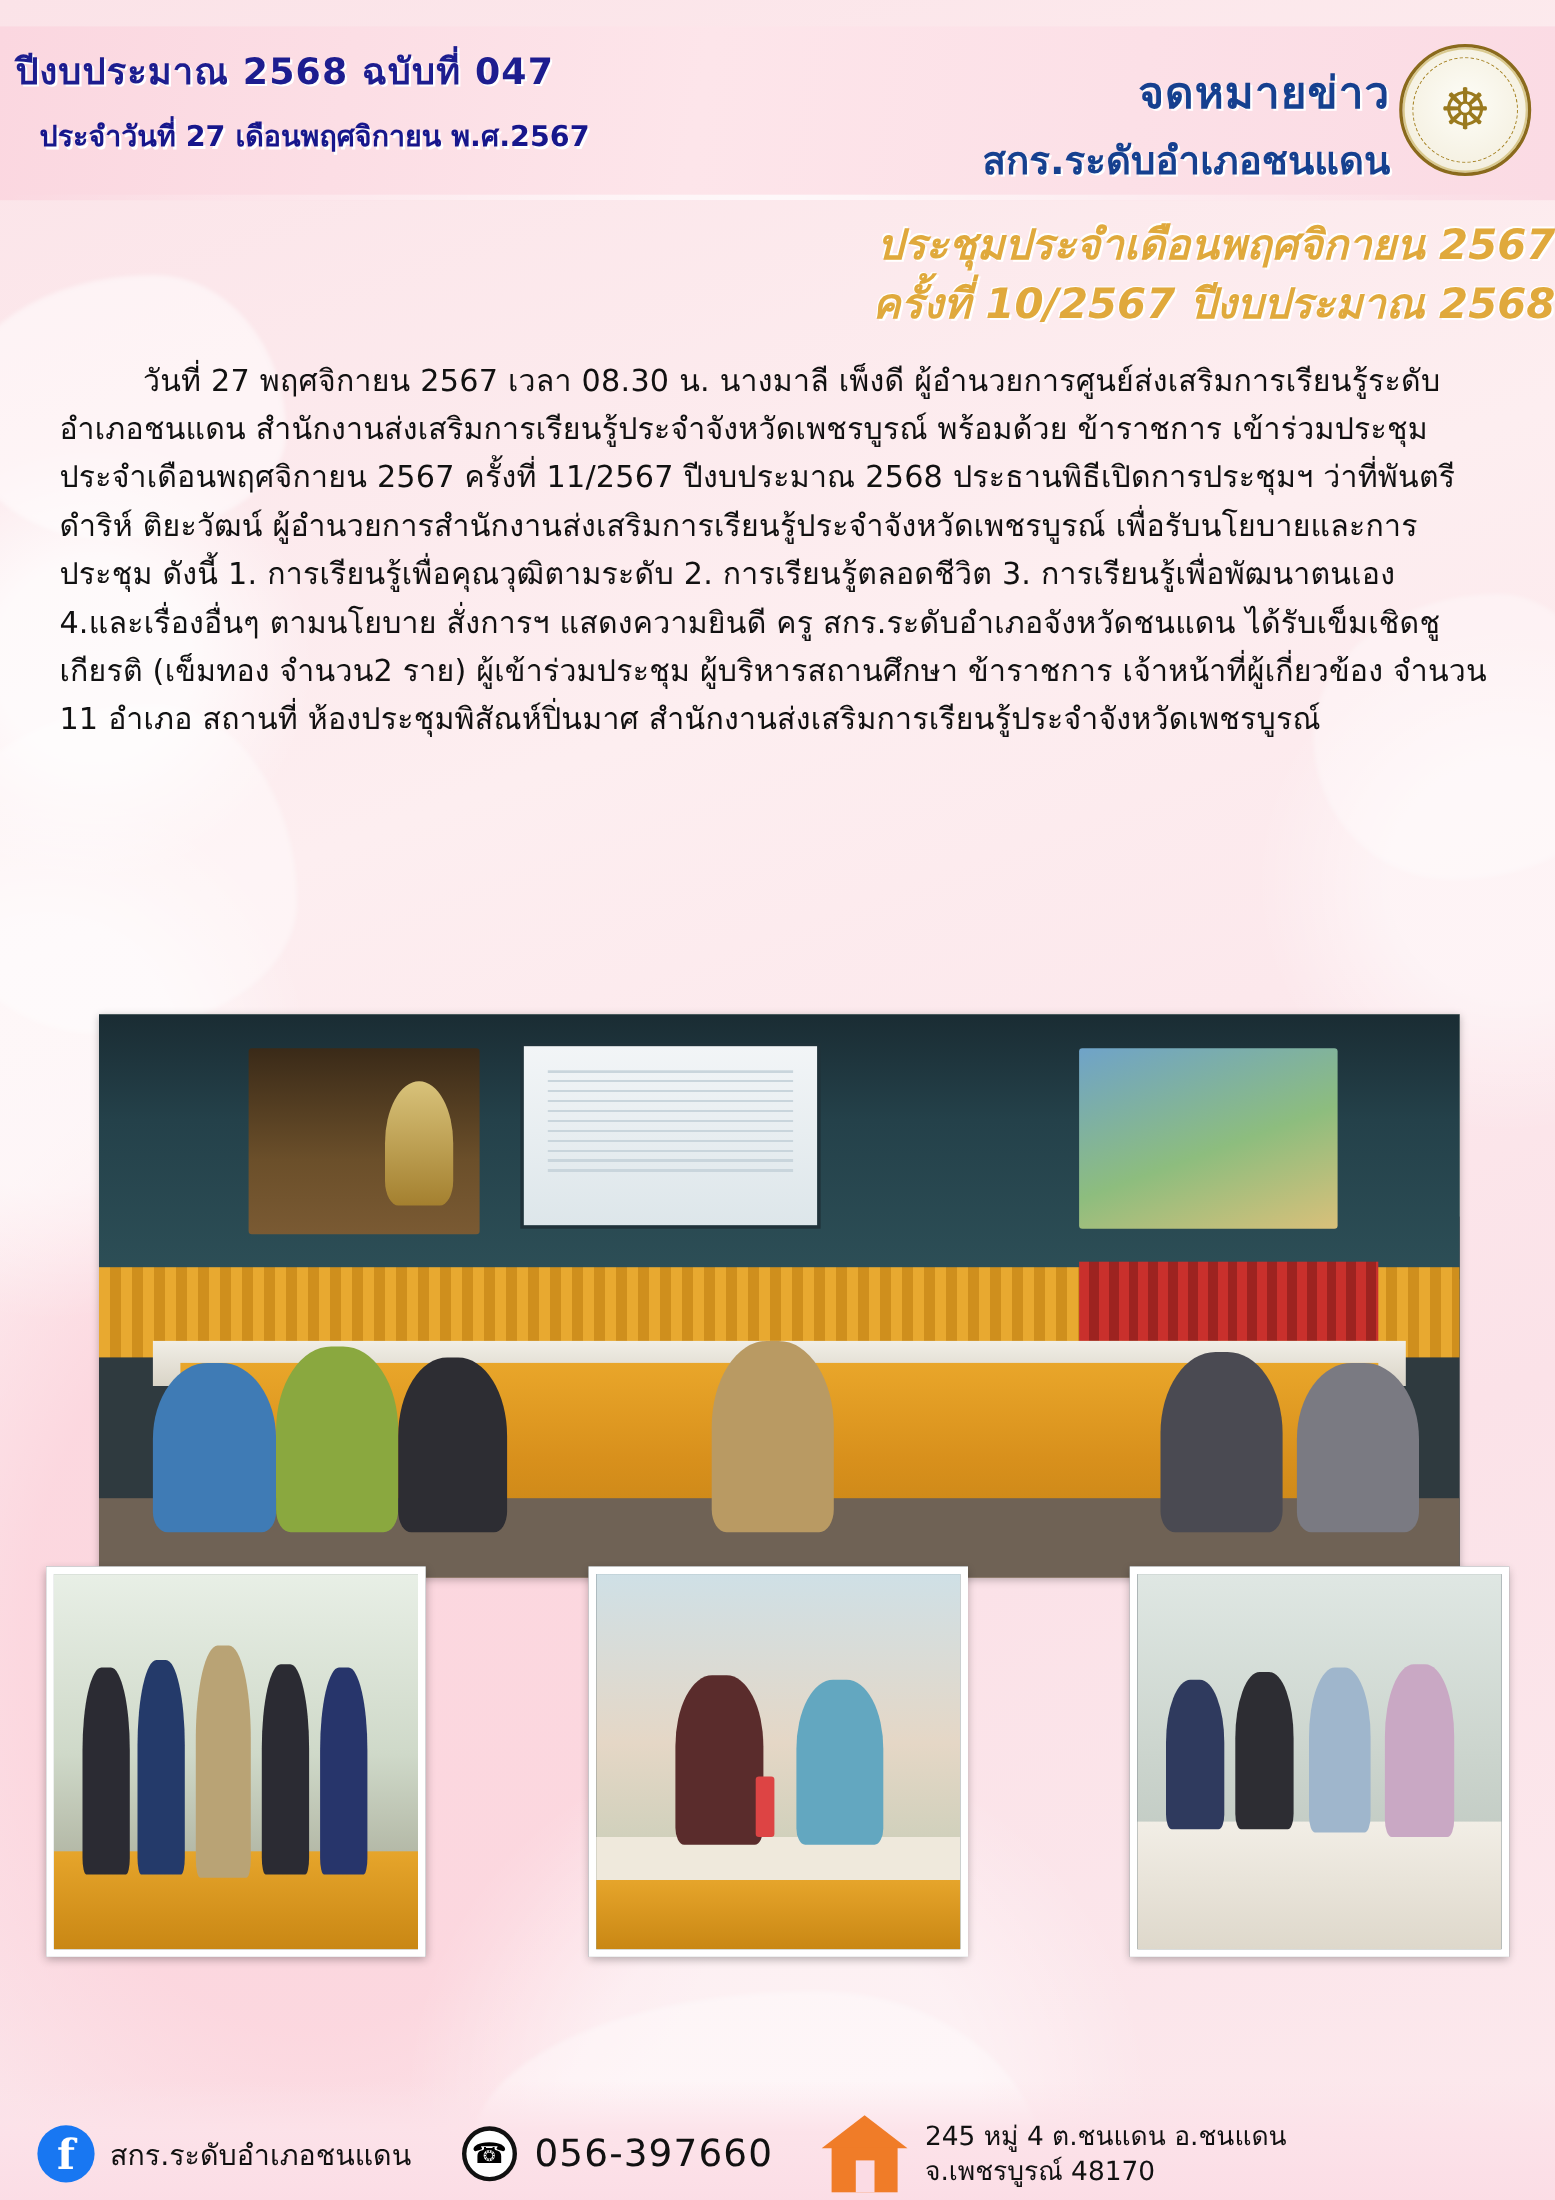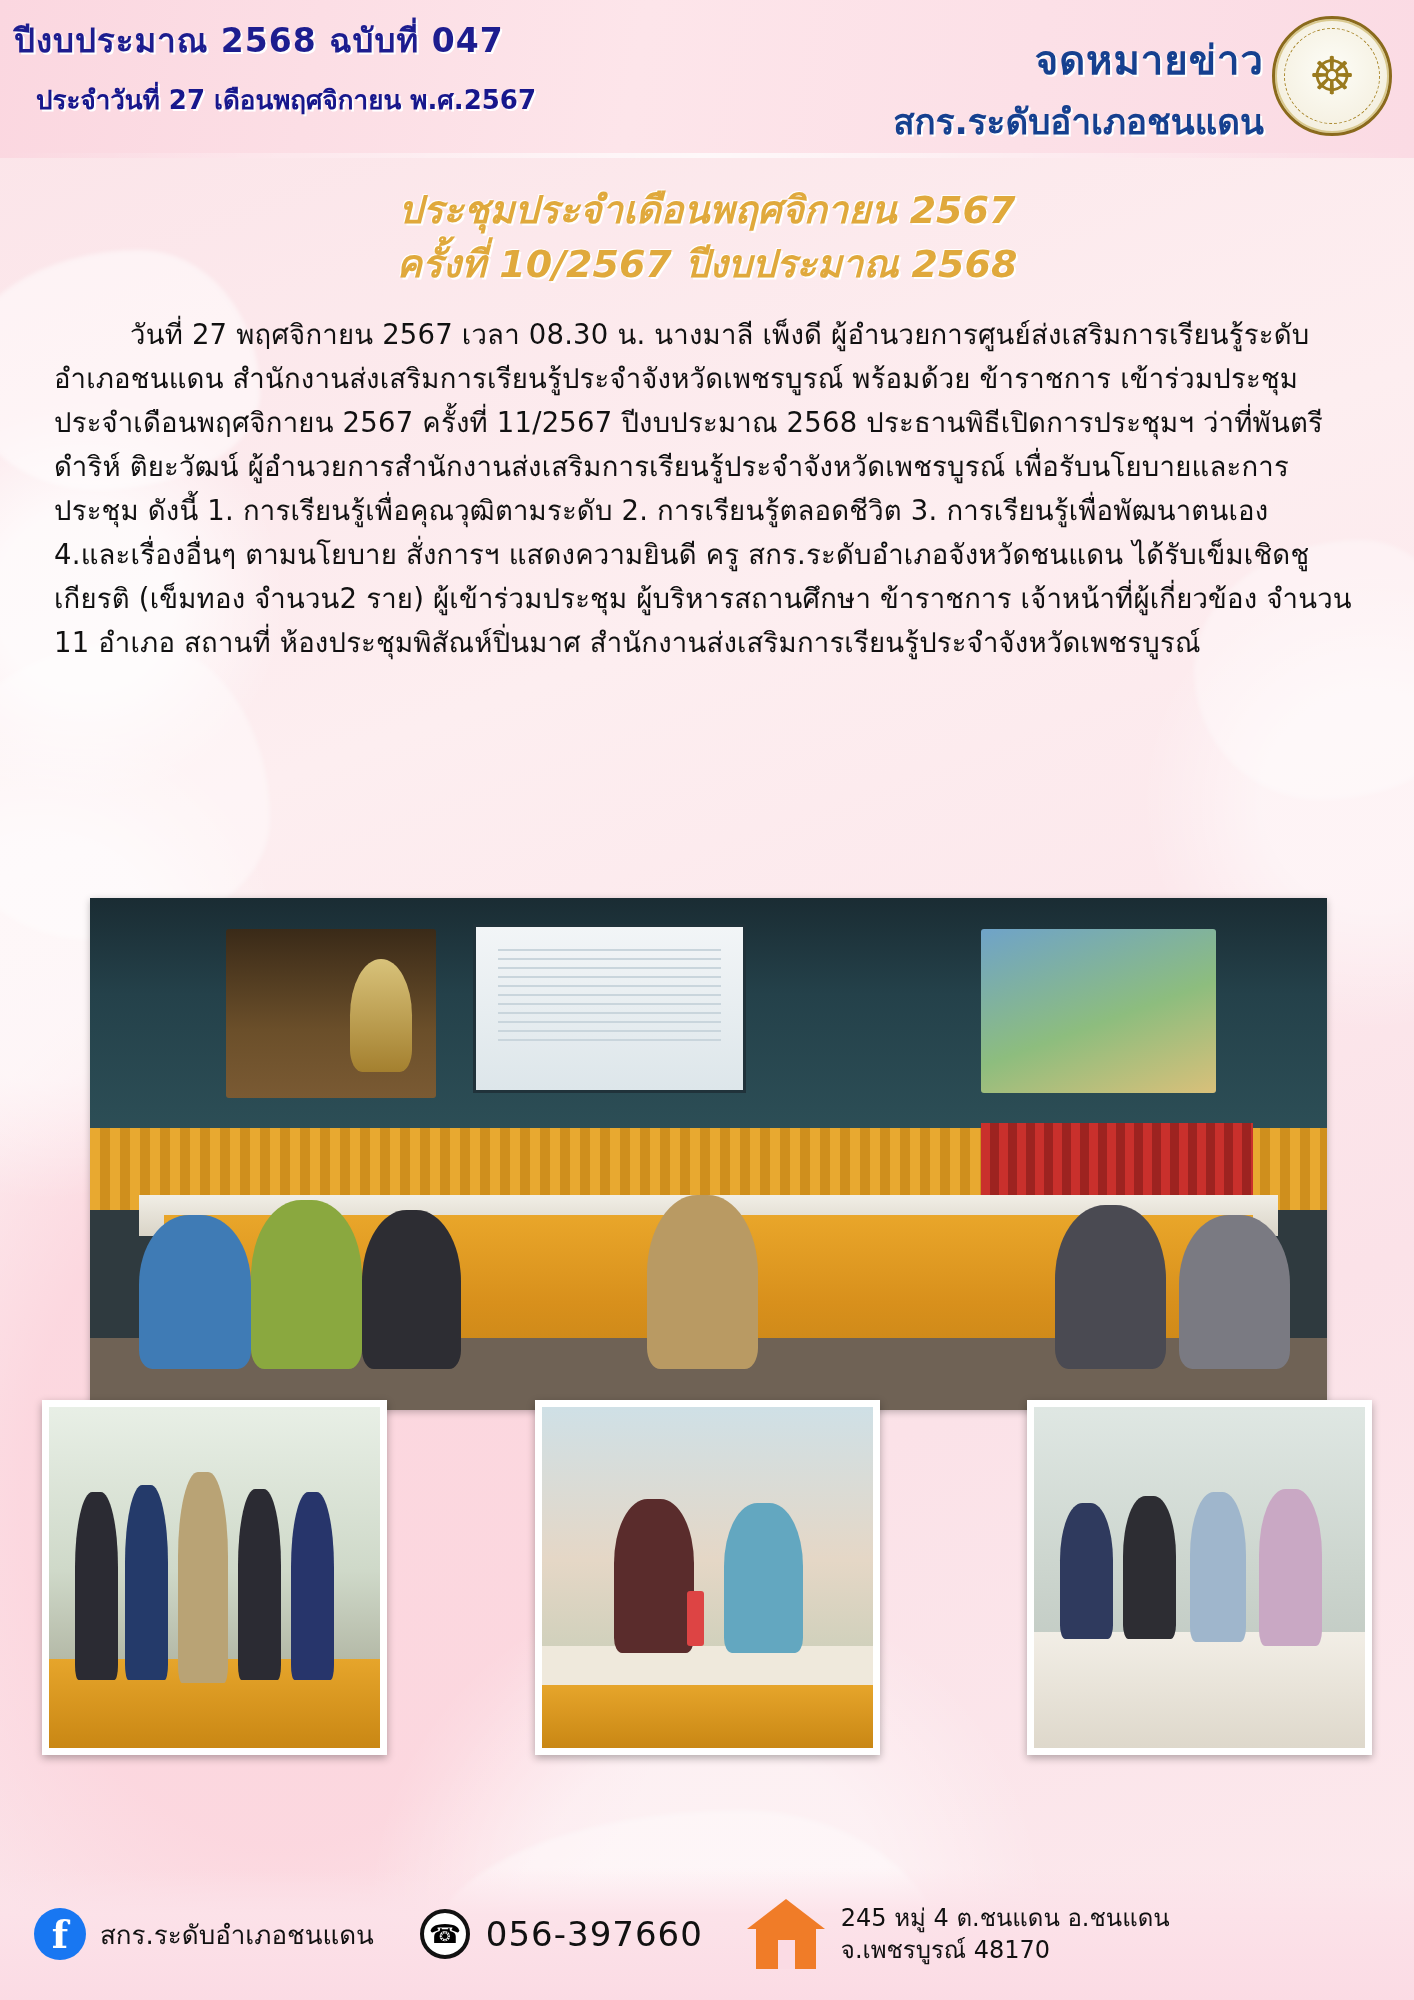--- a/index.html
+++ b/index.html
@@ -35,20 +35,21 @@
   }
 
   .page { position: relative; z-index: 2; width: 1414px; height: 2000px; }
 
   
   .header {
     position: relative;
     height: 158px;
     background: linear-gradient(100deg, #fbd7e0 0%, #fde5ea 45%, #fbdbe4 100%);
     overflow: hidden;
+    margin-top: 24px;
   }
   .header::after {
     content: "";
     position: absolute;
     left: 0; right: 0; bottom: 0;
     height: 5px;
     background: linear-gradient(90deg, rgba(255,255,255,0) 0%, rgba(255,255,255,0.75) 50%, rgba(255,255,255,0) 100%);
   }
   .hdr-left {
     position: absolute;
@@ -122,22 +123,22 @@
     position: relative;
   }
   .seal-emblem {
     font-size: 52px;
     color: #9a7a1e;
     line-height: 1;
   }
 
   
   .doc-title {
-    margin-top: 26px;
-    text-align: center;
+    margin-top: 14px;
+    text-align: right;
     font-size: 38px;
     font-weight: bold;
     font-style: italic;
     color: #e0a93c;
     text-shadow: 2px 2px 0 #ffffff, -1px -1px 0 #fff;
     line-height: 1.42;
   }
 
   
   .body-text {

